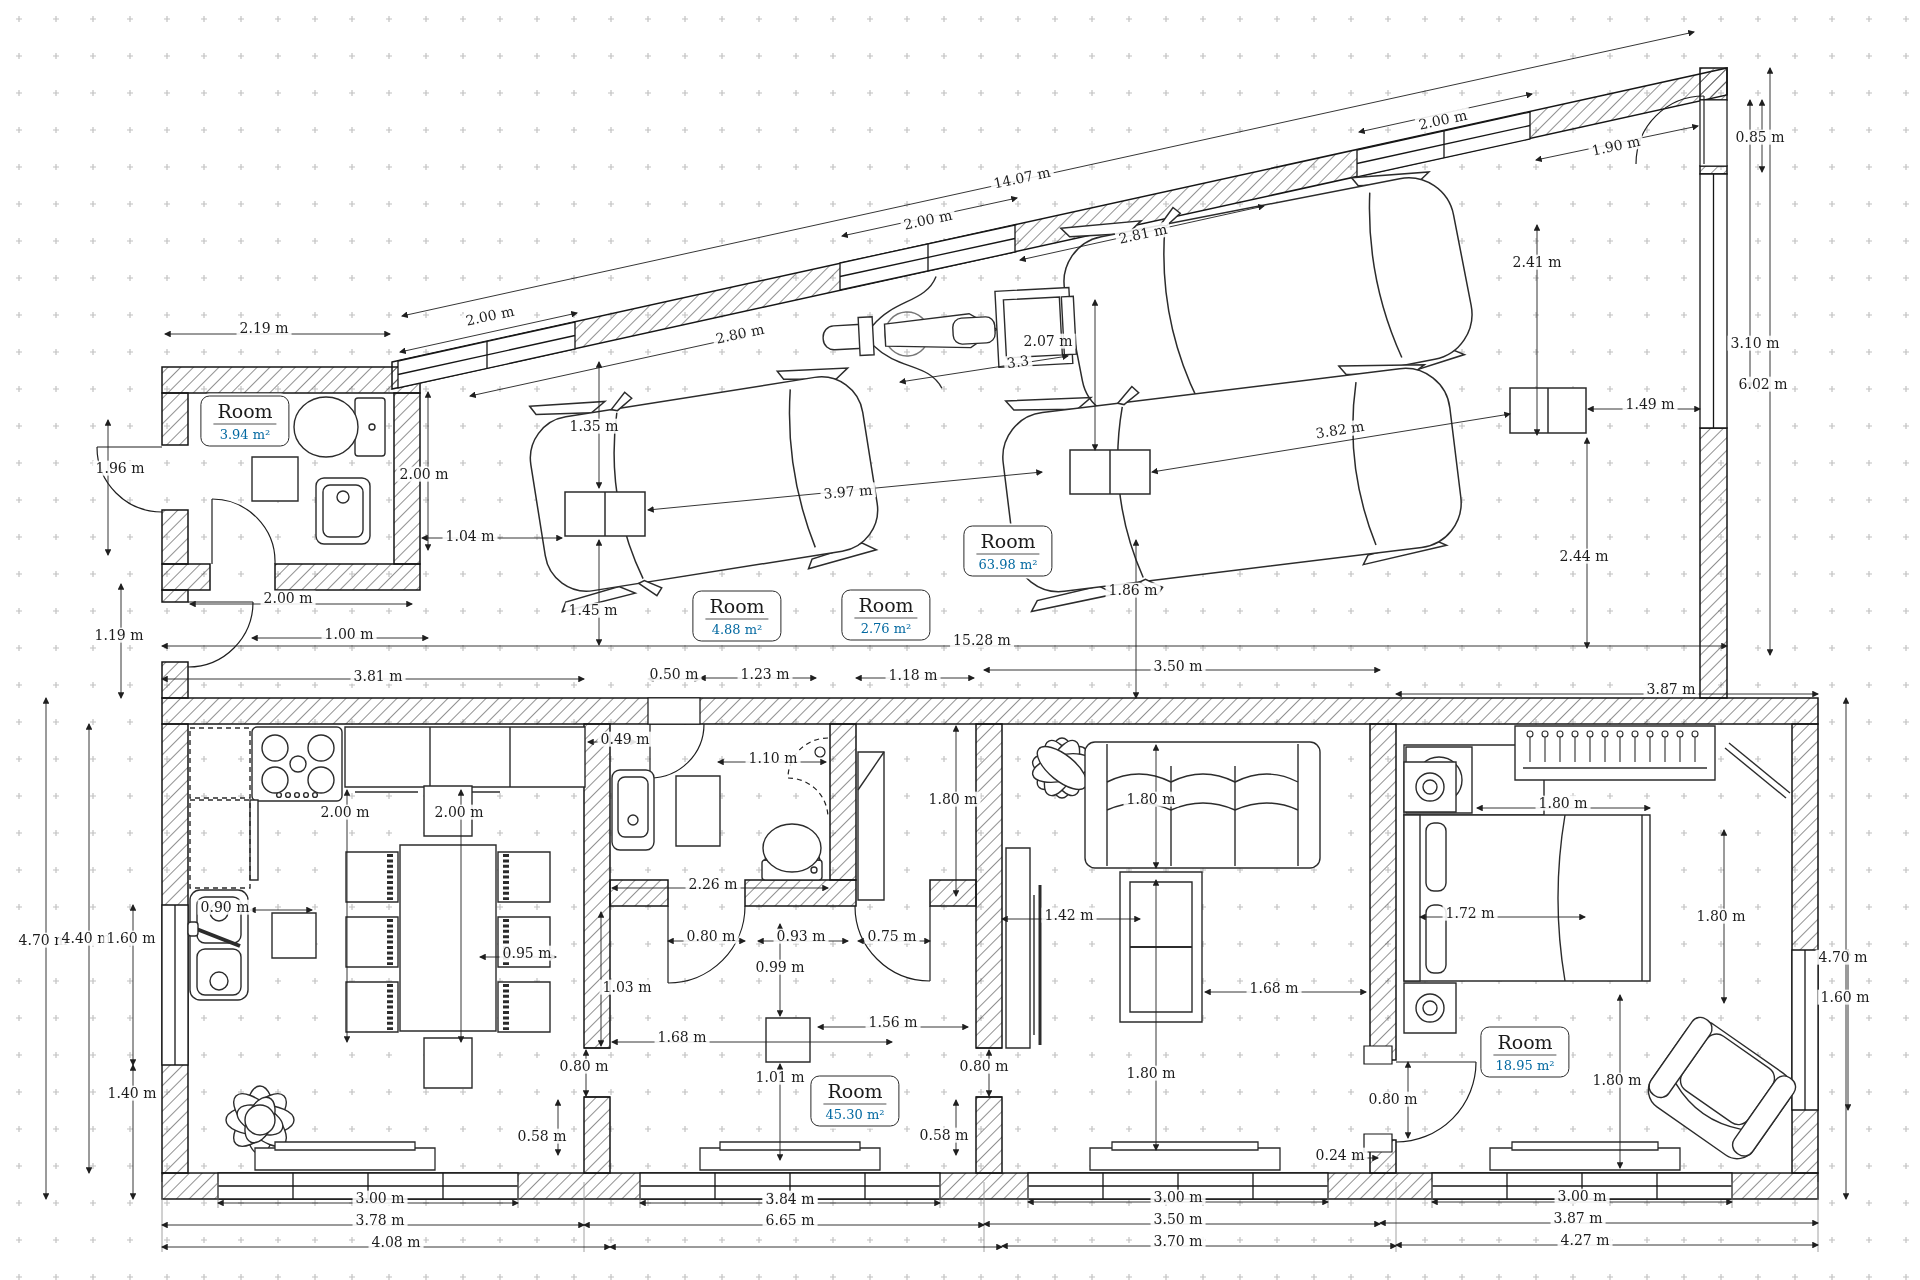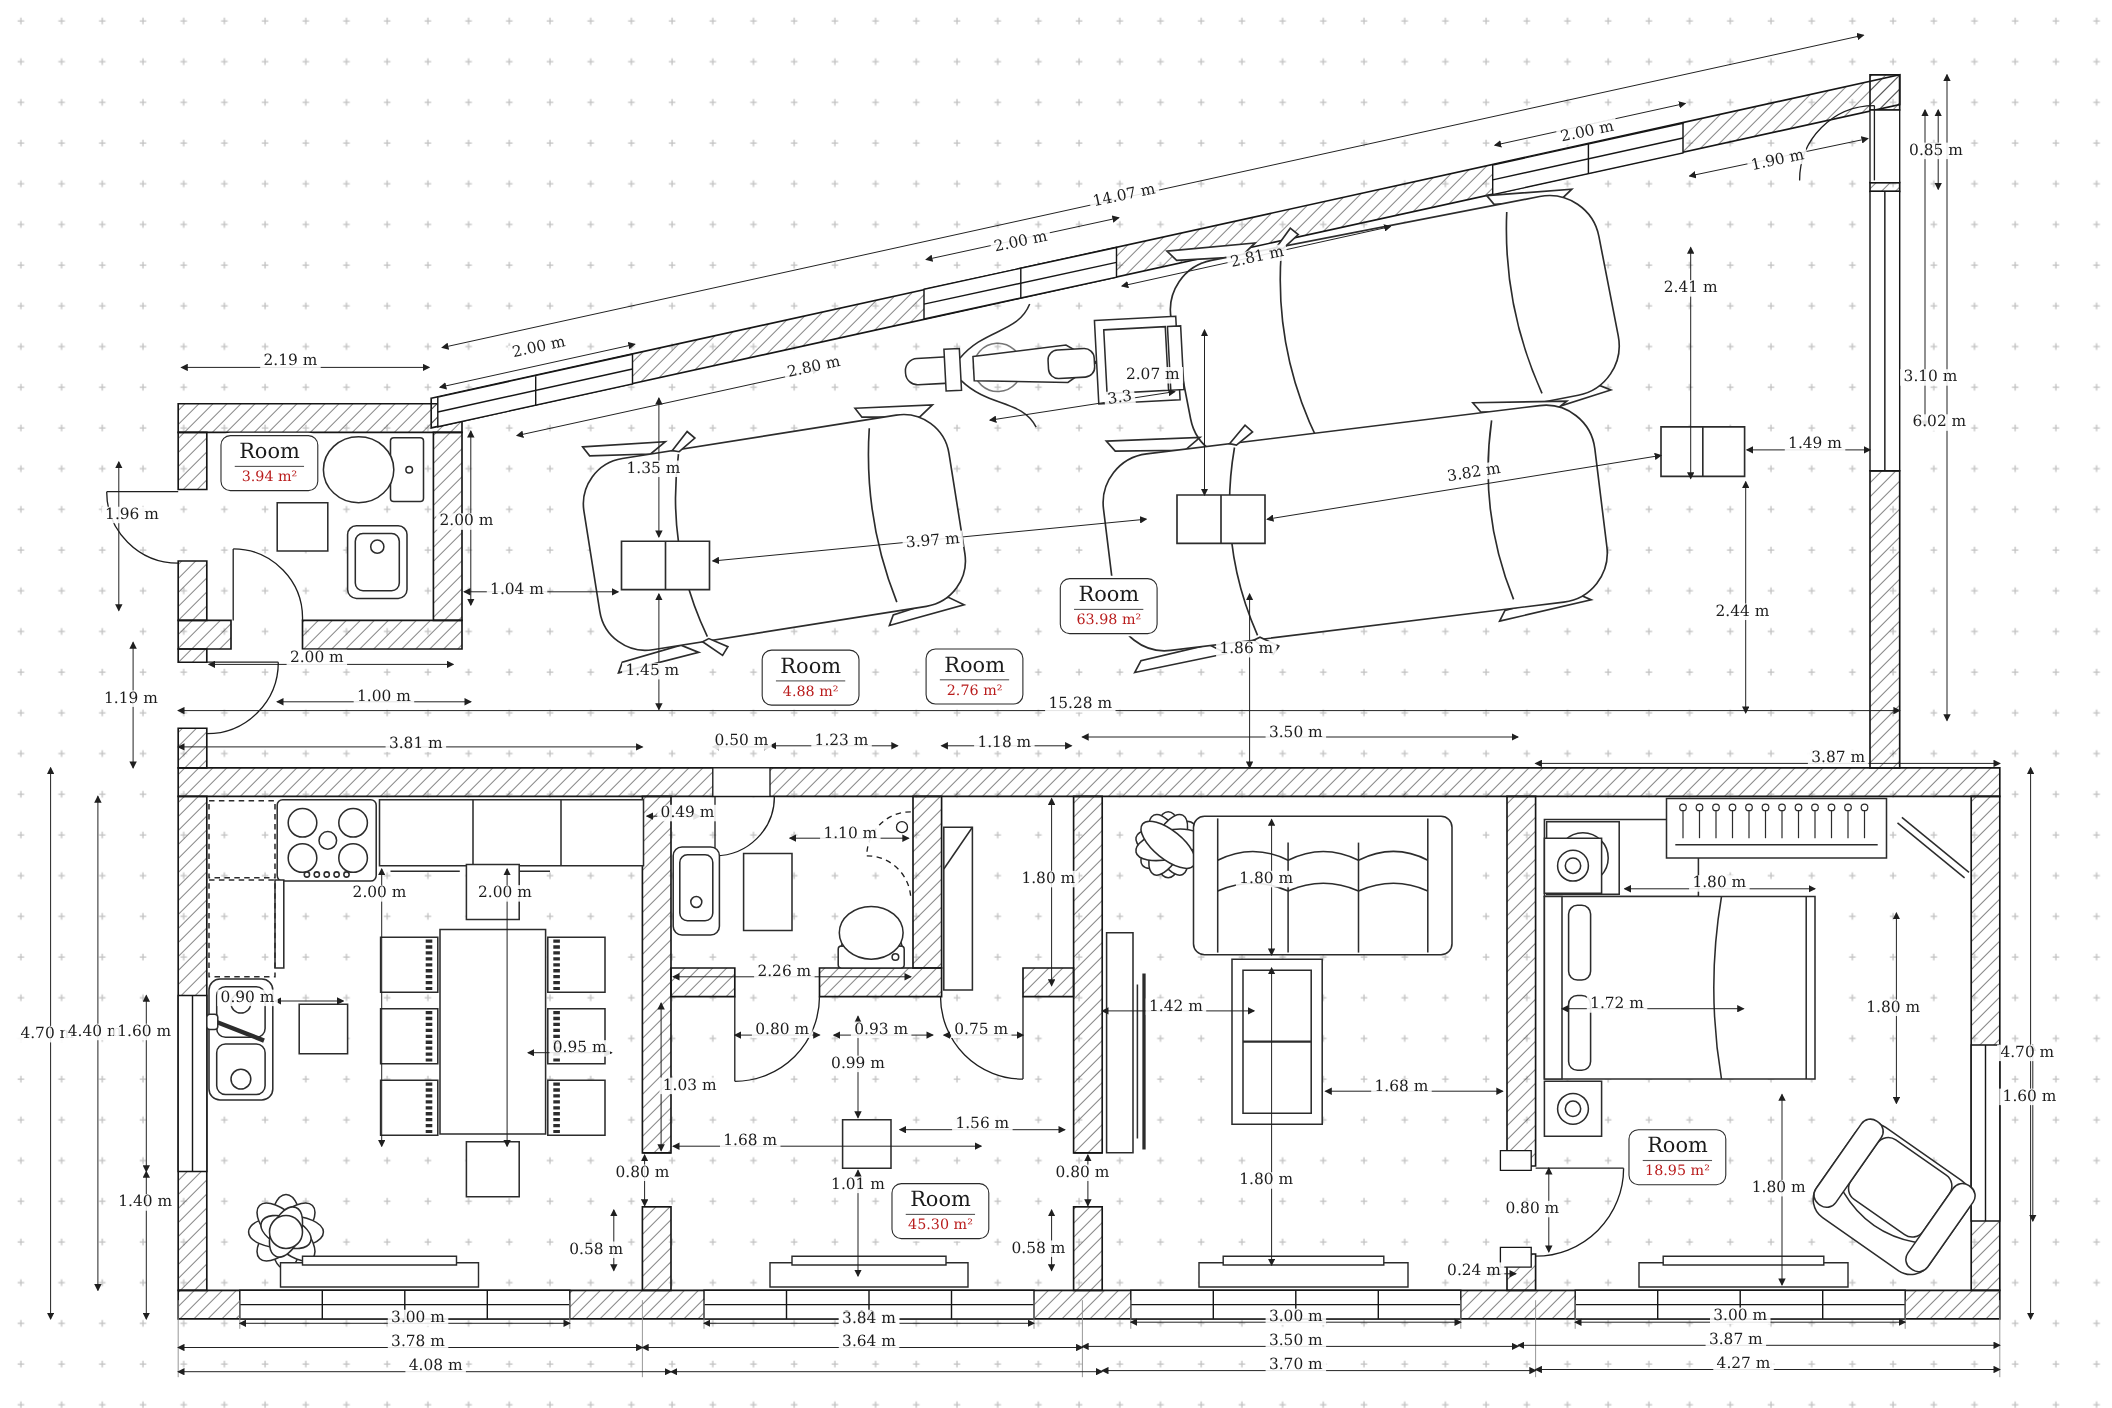--- a/index.html
+++ b/index.html
@@ -7,21 +7,21 @@
         font-family:"DejaVu Serif", serif;}
   .plan svg{position:absolute;left:0;top:0;}
   #labels-layer{position:absolute;left:0;top:0;width:100%;height:100%;pointer-events:none;}
   .dim{position:absolute;font-size:14px;color:#1c1c1c;white-space:nowrap;
        background:rgba(255,255,255,.88);padding:0 3px;line-height:1.05;}
   .room{position:absolute;transform:translate(-50%,-50%);background:#fff;
         border:1.4px solid #2a2a2a;border-radius:9px;padding:3px 12px 4px;text-align:center;
         box-shadow:0 0 0 2px #fff;}
   .room .rname{display:block;font-size:19px;color:#1b1b1b;border-bottom:1px solid #555;
         padding:0 4px 2px;}
-  .room .rarea{display:block;font-size:13px;color:#b91c1c;padding-top:2px;}
+  .room .rarea{display:block;font-size:13px;color:#0369a1;padding-top:2px;}
   line,path,rect,polygon,ellipse,circle,polyline{vector-effect:non-scaling-stroke;}
 </style>
 </head>
 <body>
 
 <div class="plan">
 <svg width="1920" height="1280" viewBox="0 0 1920 1280">
   <defs>
     <pattern id="dots" width="37" height="37" patternUnits="userSpaceOnUse">
       <path d="M16,19h6 M19,16v6" stroke="#c2c2c2" stroke-width="1.2" fill="none"></path>
@@ -655,21 +655,21 @@
       <div class="dim" style="left: 1151px; top: 1073px; transform: translate(-50%, -50%) rotate(0deg);">1.80 m</div>
       <div class="dim" style="left: 1617px; top: 1080px; transform: translate(-50%, -50%) rotate(0deg);">1.80 m</div>
       <div class="dim" style="left: 1393px; top: 1099px; transform: translate(-50%, -50%) rotate(0deg);">0.80 m</div>
       <div class="dim" style="left: 1340px; top: 1155px; transform: translate(-50%, -50%) rotate(0deg);">0.24 m</div>
       <div class="dim" style="left: 1843px; top: 957px; transform: translate(-50%, -50%) rotate(0deg);">4.70 m</div>
       <div class="dim" style="left: 1845px; top: 997px; transform: translate(-50%, -50%) rotate(0deg);">1.60 m</div>
       <div class="dim" style="left: 380px; top: 1198px; transform: translate(-50%, -50%) rotate(0deg);">3.00 m</div>
       <div class="dim" style="left: 380px; top: 1220px; transform: translate(-50%, -50%) rotate(0deg);">3.78 m</div>
       <div class="dim" style="left: 380px; top: 1242px; transform: translate(-50%, -50%) rotate(0deg); margin-left: 16px;">4.08 m</div>
       <div class="dim" style="left: 790px; top: 1198px; transform: translate(-50%, -50%) rotate(0deg);">3.00 m</div>
-      <div class="dim" style="left: 790px; top: 1220px; transform: translate(-50%, -50%) rotate(0deg);">3.64 m</div>
+      <div class="dim" style="left: 790px; top: 1220px; transform: translate(-50%, -50%) rotate(0deg);">6.65 m</div>
       <div class="dim" style="left: 790px; top: 1199px; transform: translate(-50%, -50%) rotate(0deg);">3.84 m</div>
       <div class="dim" style="left: 1178px; top: 1197px; transform: translate(-50%, -50%) rotate(0deg);">3.00 m</div>
       <div class="dim" style="left: 1178px; top: 1219px; transform: translate(-50%, -50%) rotate(0deg);">3.50 m</div>
       <div class="dim" style="left: 1178px; top: 1241px; transform: translate(-50%, -50%) rotate(0deg);">3.70 m</div>
       <div class="dim" style="left: 1582px; top: 1196px; transform: translate(-50%, -50%) rotate(0deg);">3.00 m</div>
       <div class="dim" style="left: 1578px; top: 1218px; transform: translate(-50%, -50%) rotate(0deg);">3.87 m</div>
       <div class="dim" style="left: 1585px; top: 1240px; transform: translate(-50%, -50%) rotate(0deg);">4.27 m</div>
       <div class="room" style="left: 245px; top: 421px;">
         <span class="rname">Room</span>
         <span class="rarea">3.94 m²</span>

